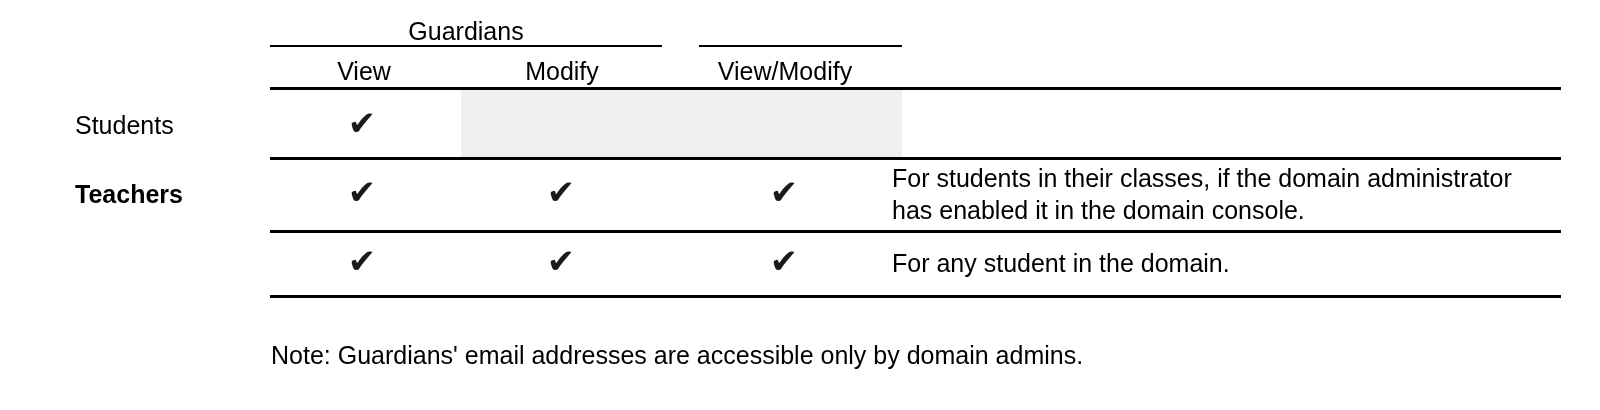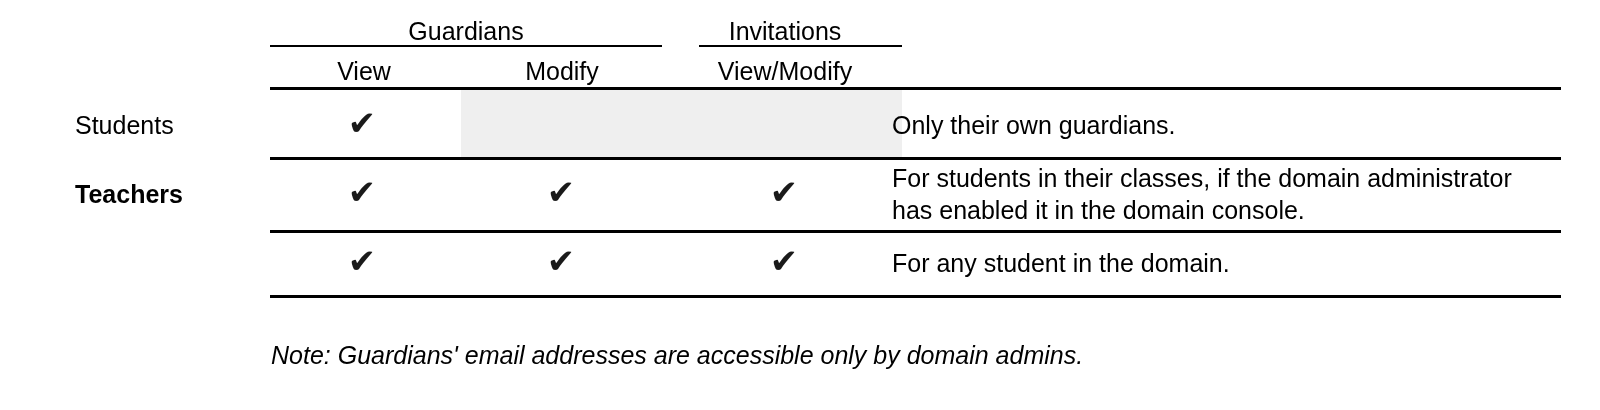--- a/index.html
+++ b/index.html
@@ -60,50 +60,47 @@
     transform: translateX(-50%);
     color: #1a1a1a;
     font-family: "DejaVu Sans", sans-serif;
   }
 
   .note {
     position: absolute;
     font-size: 25px;
     line-height: 31px;
     white-space: nowrap;
-    font-style: italic;
   }
 </style>
 </head>
 <body>
 
 <div class="table-wrap">
 
   <div class="txt center" style="left:442px; top:16px;">Guardians</div>
 
-  <div class="txt center" style="left:761px; top:16px;">Invitations</div>
 
   <div class="rule thin" style="left:246px; top:45px; width:392px;"></div>
   <div class="rule thin" style="left:675px; top:45px; width:203px;"></div>
 
   <div class="txt center" style="left:340px; top:56px;">View</div>
 
   <div class="txt center" style="left:538px; top:56px;">Modify</div>
 
   <div class="txt center" style="left:761px; top:56px;">View/Modify</div>
 
   <div class="rule" style="left:246px; top:87px; width:1291px;"></div>
 
   <div class="shade" style="left:437px; top:90px; width:441px; height:67px;"></div>
 
   <div class="txt" style="left:51px; top:110px;">Students</div>
 
   <div class="check" style="left:338px; top:106px;">✔</div>
 
-  <div class="txt" style="left:868px; top:110px;">Only their own guardians.</div>
 
   <div class="rule" style="left:246px; top:157px; width:1291px;"></div>
 
   <div class="txt" style="left:51px; top:179px;font-weight:bold;">Teachers</div>
 
   <div class="check" style="left:338px; top:175px;">✔</div>
 
   <div class="check" style="left:537px; top:175px;">✔</div>
 
   <div class="check" style="left:760px; top:175px;">✔</div>

